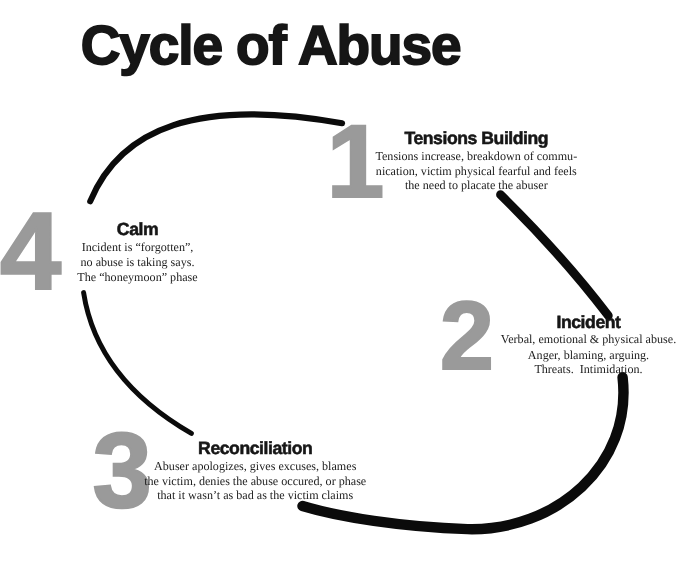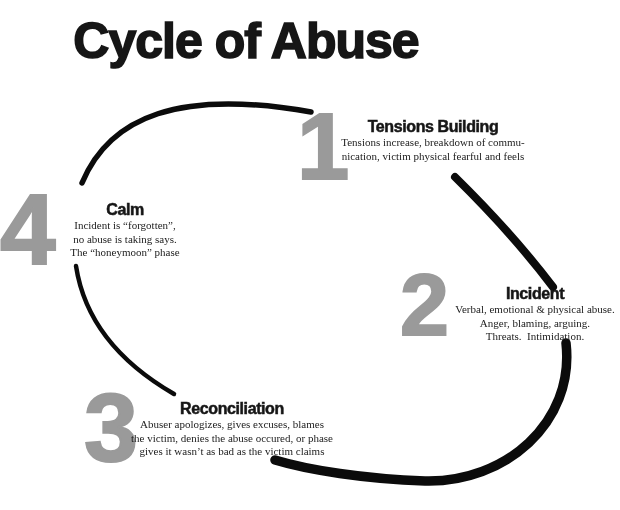--- a/index.html
+++ b/index.html
@@ -81,40 +81,41 @@
     <path d="M 566 343 C 575 423, 505 483, 425 481 C 365 479, 308 470, 275 460" stroke-width="9.5"></path>
     <path d="M 76 266 C 84 318, 117 361, 174 394" stroke-width="4.5"></path>
   </svg>
 
   <div>
     <div class="num num1">1</div>
     <div class="ptext text1">
       <div class="heading">Tensions Building</div>
       <div class="line">Tensions increase, breakdown of commu-</div>
       <div class="line">nication, victim physical fearful and feels</div>
+      <div class="line">the need to placate the abuser</div>
     </div>
   </div>
 
   <div>
     <div class="num num2">2</div>
     <div class="ptext text2">
       <div class="heading">Incident</div>
       <div class="line">Verbal, emotional &amp; physical abuse.</div>
       <div class="line">Anger, blaming, arguing.</div>
       <div class="line">Threats.  Intimidation.</div>
     </div>
   </div>
 
   <div>
     <div class="num num3">3</div>
     <div class="ptext text3">
       <div class="heading">Reconciliation</div>
       <div class="line">Abuser apologizes, gives excuses, blames</div>
       <div class="line">the victim, denies the abuse occured, or phase</div>
-      <div class="line">gives it wasn’t as bad as the victim claims</div>
+      <div class="line">that it wasn’t as bad as the victim claims</div>
     </div>
   </div>
 
   <div>
     <div class="num num4">4</div>
     <div class="ptext text4">
       <div class="heading">Calm</div>
       <div class="line">Incident is “forgotten”,</div>
       <div class="line">no abuse is taking says.</div>
       <div class="line">The “honeymoon” phase</div>

